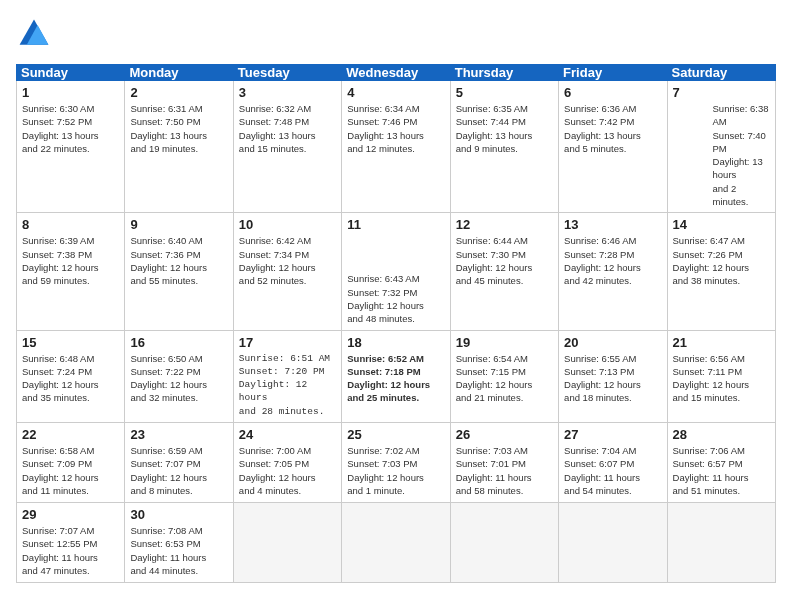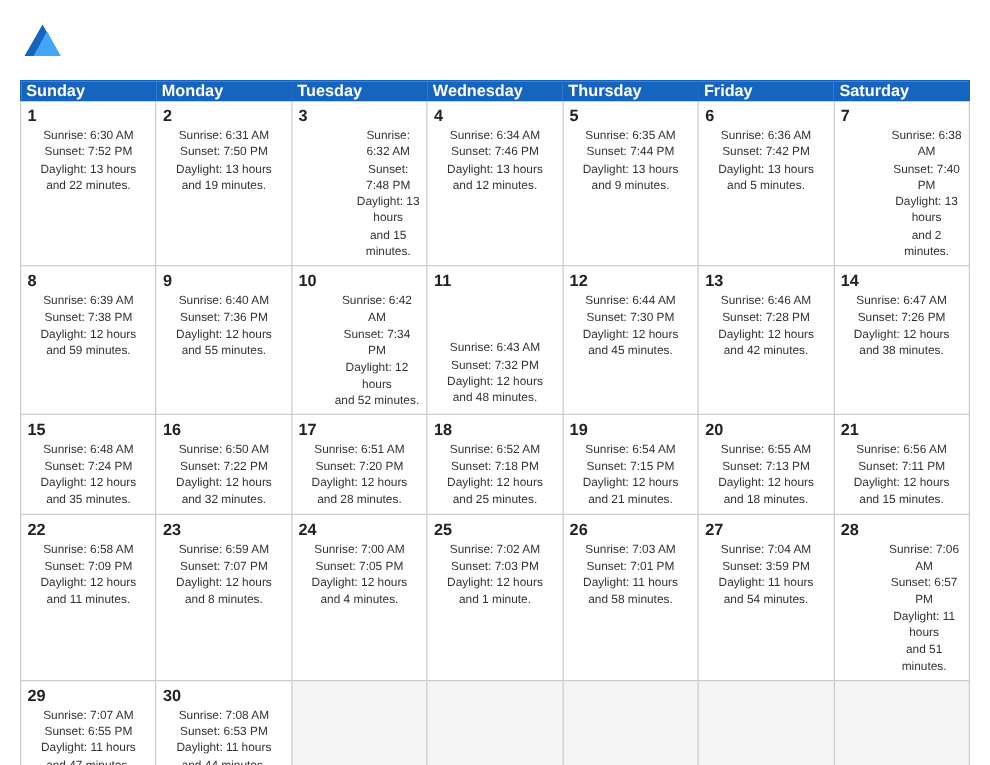--- a/index.html
+++ b/index.html
@@ -73,21 +73,20 @@
       font-size: 13px;
       font-weight: bold;
       color: #222;
       display: block;
       margin-bottom: 2px;
     }
     .day-info {
       font-size: 9.5px;
       line-height: 1.4;
       color: #333;
-      text-align: center;
     }
   </style>
 </head>
 <body>
 
 <div class="header">
   <div class="logo">
     <svg class="logo-icon" viewBox="0 0 40 40">
       <polygon points="20,4 36,32 4,32" fill="#1565c0"></polygon>
       <polygon points="24,10 36,32 12,32" fill="#42a5f5"></polygon>
@@ -126,21 +125,21 @@
         </td>
         <td>
           <span class="day-num">2</span>
           <div class="day-info" style="white-space: pre-line;">Sunrise: 6:31 AM
 Sunset: 7:50 PM
 Daylight: 13 hours
 and 19 minutes.</div>
         </td>
         <td>
           <span class="day-num">3</span>
-          <div class="day-info" style="white-space: pre-line; margin-left: 46px;">Sunrise: 6:32 AM
+          <div class="day-info" style="white-space: pre-line;">Sunrise: 6:32 AM
 Sunset: 7:48 PM
 Daylight: 13 hours
 and 15 minutes.</div>
         </td>
         <td>
           <span class="day-num">4</span>
           <div class="day-info" style="white-space: pre-line;">Sunrise: 6:34 AM
 Sunset: 7:46 PM
 Daylight: 13 hours
 and 12 minutes.</div>
@@ -177,21 +176,21 @@
         </td>
         <td>
           <span class="day-num">9</span>
           <div class="day-info" style="white-space: pre-line;">Sunrise: 6:40 AM
 Sunset: 7:36 PM
 Daylight: 12 hours
 and 55 minutes.</div>
         </td>
         <td>
           <span class="day-num">10</span>
-          <div class="day-info" style="white-space: pre-line; margin-left: 28px;">Sunrise: 6:42 AM
+          <div class="day-info" style="white-space: pre-line;">Sunrise: 6:42 AM
 Sunset: 7:34 PM
 Daylight: 12 hours
 and 52 minutes.</div>
         </td>
         <td>
           <span class="day-num">11</span>
           <div class="day-info" style="white-space: pre-line; margin-top: 40px;">Sunrise: 6:43 AM
 Sunset: 7:32 PM
 Daylight: 12 hours
 and 48 minutes.</div>
@@ -228,28 +227,28 @@
         </td>
         <td>
           <span class="day-num">16</span>
           <div class="day-info" style="white-space: pre-line;">Sunrise: 6:50 AM
 Sunset: 7:22 PM
 Daylight: 12 hours
 and 32 minutes.</div>
         </td>
         <td>
           <span class="day-num">17</span>
-          <div class="day-info" style="white-space: pre-line;">Sunrise: 6:51 AM
+          <div class="day-info" style="white-space: pre-line; font-family: Liberation Mono, monospace;">Sunrise: 6:51 AM
 Sunset: 7:20 PM
 Daylight: 12 hours
 and 28 minutes.</div>
         </td>
         <td>
           <span class="day-num">18</span>
-          <div class="day-info" style="white-space: pre-line;">Sunrise: 6:52 AM
+          <div class="day-info" style="white-space: pre-line; font-weight: bold;">Sunrise: 6:52 AM
 Sunset: 7:18 PM
 Daylight: 12 hours
 and 25 minutes.</div>
         </td>
         <td>
           <span class="day-num">19</span>
           <div class="day-info" style="white-space: pre-line;">Sunrise: 6:54 AM
 Sunset: 7:15 PM
 Daylight: 12 hours
 and 21 minutes.</div>
@@ -301,37 +300,37 @@
         <td>
           <span class="day-num">26</span>
           <div class="day-info" style="white-space: pre-line;">Sunrise: 7:03 AM
 Sunset: 7:01 PM
 Daylight: 11 hours
 and 58 minutes.</div>
         </td>
         <td>
           <span class="day-num">27</span>
           <div class="day-info" style="white-space: pre-line;">Sunrise: 7:04 AM
-Sunset: 3:59 PM
+Sunset: 6:07 PM
 Daylight: 11 hours
 and 54 minutes.</div>
         </td>
         <td>
           <span class="day-num">28</span>
-          <div class="day-info" style="white-space: pre-line; margin-left: 36px;">Sunrise: 7:06 AM
+          <div class="day-info" style="white-space: pre-line;">Sunrise: 7:06 AM
 Sunset: 6:57 PM
 Daylight: 11 hours
 and 51 minutes.</div>
         </td>
       </tr>
       <tr>
         <td>
           <span class="day-num">29</span>
           <div class="day-info" style="white-space: pre-line;">Sunrise: 7:07 AM
-Sunset: 6:55 PM
+Sunset: 12:55 PM
 Daylight: 11 hours
 and 47 minutes.</div>
         </td>
         <td>
           <span class="day-num">30</span>
           <div class="day-info" style="white-space: pre-line;">Sunrise: 7:08 AM
 Sunset: 6:53 PM
 Daylight: 11 hours
 and 44 minutes.</div>
         </td>

